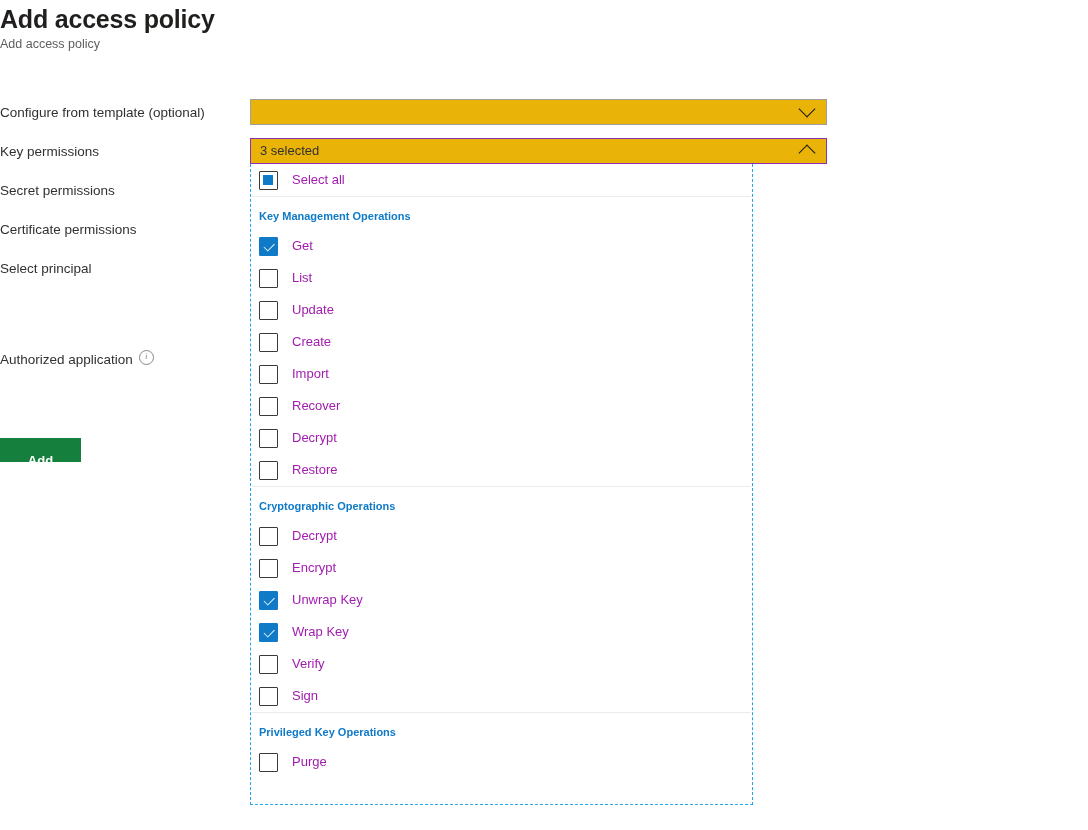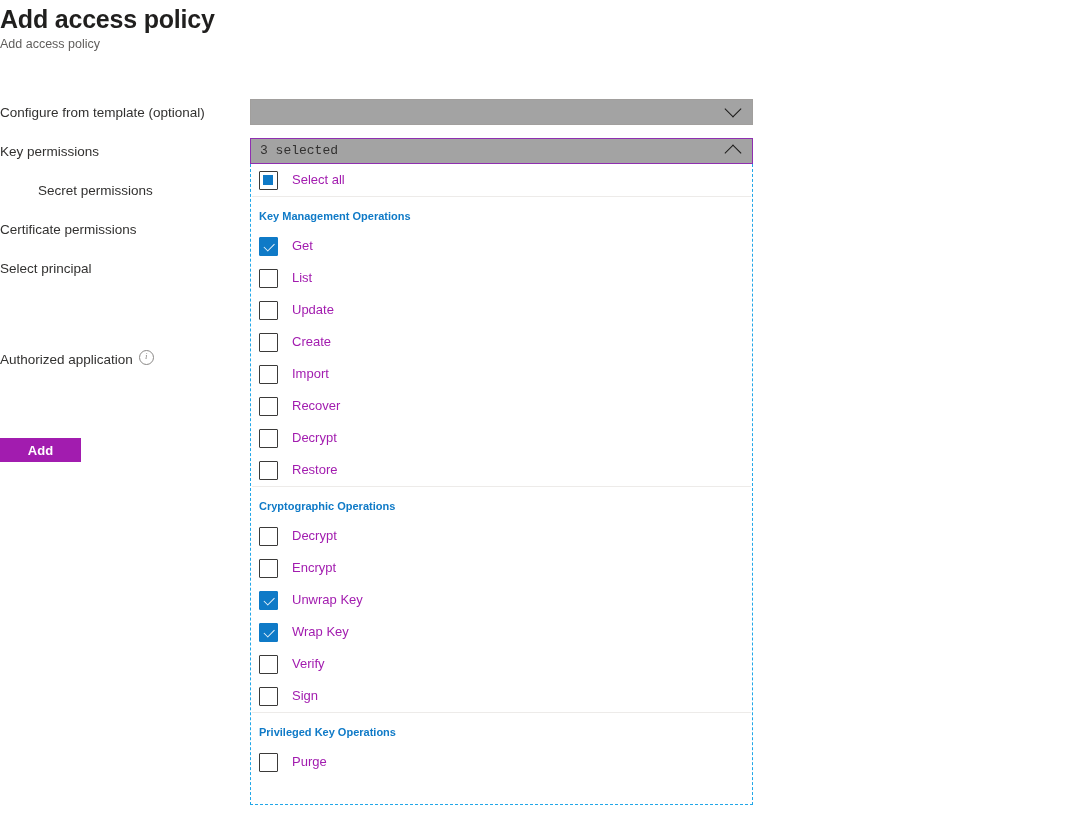--- a/index.html
+++ b/index.html
@@ -40,21 +40,21 @@
   .field-label {
     position: absolute;
     left: 0;
     font-size: 13.5px;
     color: #323130;
     line-height: 20px;
     white-space: nowrap;
   }
   .label-template    { top: 103px; }
   .label-key         { top: 142px; }
-  .label-secret      { top: 181px; margin-left: 38px; }
+  .label-secret      { top: 181px; }
   .label-cert        { top: 220px; }
   .label-principal   { top: 259px; }
   .label-authapp     { top: 350px; text-align: center; }
 
   .info-icon {
     display: inline-block;
     width: 13px;
     height: 13px;
     border: 1px solid #8a8886;
     border-radius: 50%;
@@ -76,44 +76,43 @@
     line-height: 15px;
   }
 
   
   .add-button {
     position: absolute;
     left: 0;
     top: 438px;
     width: 81px;
     height: 24px;
-    background: #a21caf;
+    background: #15803d;
     color: #ffffff;
     border: none;
     font-family: "Liberation Sans", sans-serif;
     font-size: 13px;
     font-weight: bold;
     line-height: 24px;
     text-align: center;
-    padding: 1px;
+    padding: 11px;
     cursor: pointer;
   }
 
   
   .select-box {
     position: absolute;
     left: 250px;
-    width: 503px;
+    width: 577px;
     height: 26px;
     box-sizing: border-box;
-    background: #a3a3a3;
+    background: #eab308;
     display: flex;
     align-items: center;
     cursor: pointer;
-    font-family: Liberation Mono, monospace;
   }
   .select-template {
     top: 99px;
     border: 1px solid #a19f9d;
   }
   .select-key {
     top: 138px;
     border: 1px solid #8f2fb0;
   }
   .select-value {

